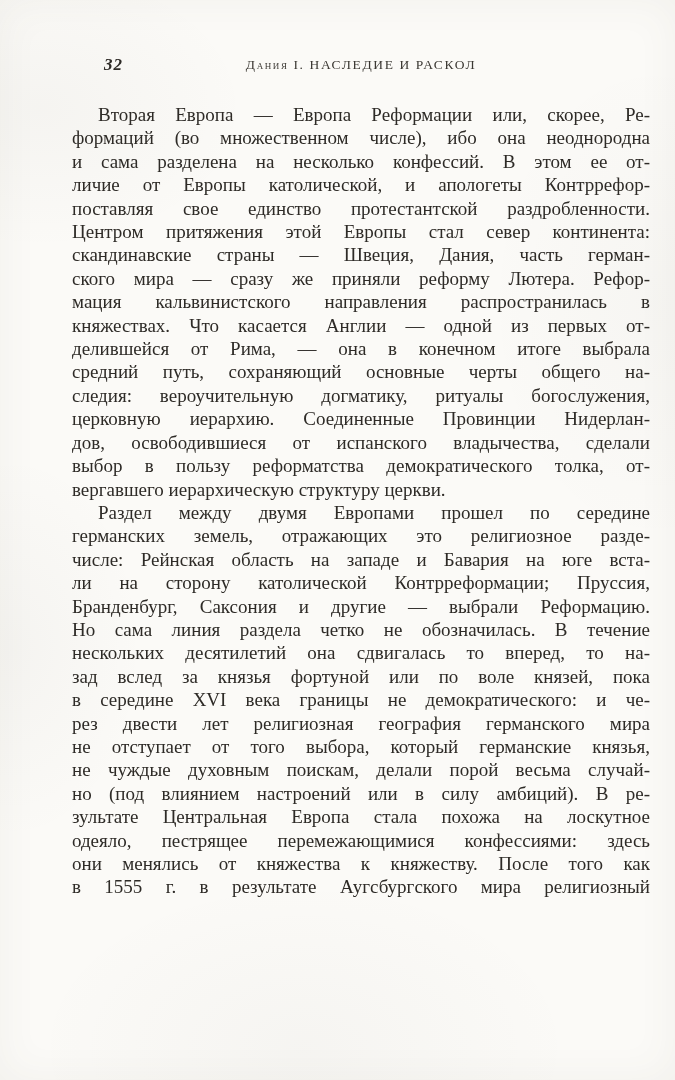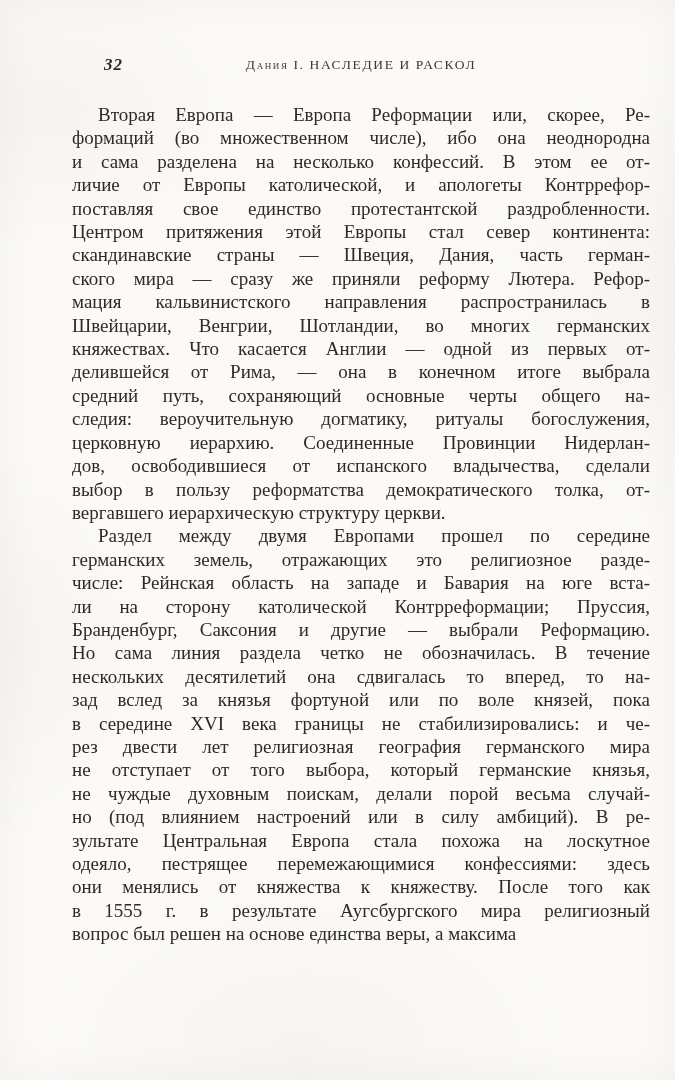--- a/index.html
+++ b/index.html
@@ -80,44 +80,42 @@
       <div class="paragraph">
         <div class="line first">Вторая Европа — Европа Реформации или, скорее, Ре-</div>
         <div class="line">формаций (во множественном числе), ибо она неоднородна</div>
         <div class="line">и сама разделена на несколько конфессий. В этом ее от-</div>
         <div class="line">личие от Европы католической, и апологеты Контррефор-</div>
         <div class="line">поставляя свое единство протестантской раздробленности.</div>
         <div class="line">Центром притяжения этой Европы стал север континента:</div>
         <div class="line">скандинавские страны — Швеция, Дания, часть герман-</div>
         <div class="line">ского мира — сразу же приняли реформу Лютера. Рефор-</div>
         <div class="line">мация кальвинистского направления распространилась в</div>
-        <div class="line">Швейцарии, Венгрии, Шотландии, во многих германских</div>
         <div class="line">княжествах. Что касается Англии — одной из первых от-</div>
         <div class="line">делившейся от Рима, — она в конечном итоге выбрала</div>
         <div class="line">средний путь, сохраняющий основные черты общего на-</div>
         <div class="line">следия: вероучительную догматику, ритуалы богослужения,</div>
         <div class="line">церковную иерархию. Соединенные Провинции Нидерлан-</div>
         <div class="line">дов, освободившиеся от испанского владычества, сделали</div>
         <div class="line">выбор в пользу реформатства демократического толка, от-</div>
         <div class="line last">вергавшего иерархическую структуру церкви.</div>
       </div>
       <div class="paragraph">
         <div class="line first">Раздел между двумя Европами прошел по середине</div>
         <div class="line">германских земель, отражающих это религиозное разде-</div>
         <div class="line">числе: Рейнская область на западе и Бавария на юге вста-</div>
         <div class="line">ли на сторону католической Контрреформации; Пруссия,</div>
         <div class="line">Бранденбург, Саксония и другие — выбрали Реформацию.</div>
         <div class="line">Но сама линия раздела четко не обозначилась. В течение</div>
         <div class="line">нескольких десятилетий она сдвигалась то вперед, то на-</div>
         <div class="line">зад вслед за князья фортуной или по воле князей, пока</div>
-        <div class="line">в середине XVI века границы не стабилизировались: и че-</div>
+        <div class="line">в середине XVI века границы не демократического: и че-</div>
         <div class="line">рез двести лет религиозная география германского мира</div>
         <div class="line">не отступает от того выбора, который германские князья,</div>
         <div class="line">не чуждые духовным поискам, делали порой весьма случай-</div>
         <div class="line">но (под влиянием настроений или в силу амбиций). В ре-</div>
         <div class="line">зультате Центральная Европа стала похожа на лоскутное</div>
         <div class="line">одеяло, пестрящее перемежающимися конфессиями: здесь</div>
         <div class="line">они менялись от княжества к княжеству. После того как</div>
         <div class="line">в 1555 г. в результате Аугсбургского мира религиозный</div>
-        <div class="line last">вопрос был решен на основе единства веры, а максима</div>
       </div>
     </div>
 </div>
 
 </body></html>

